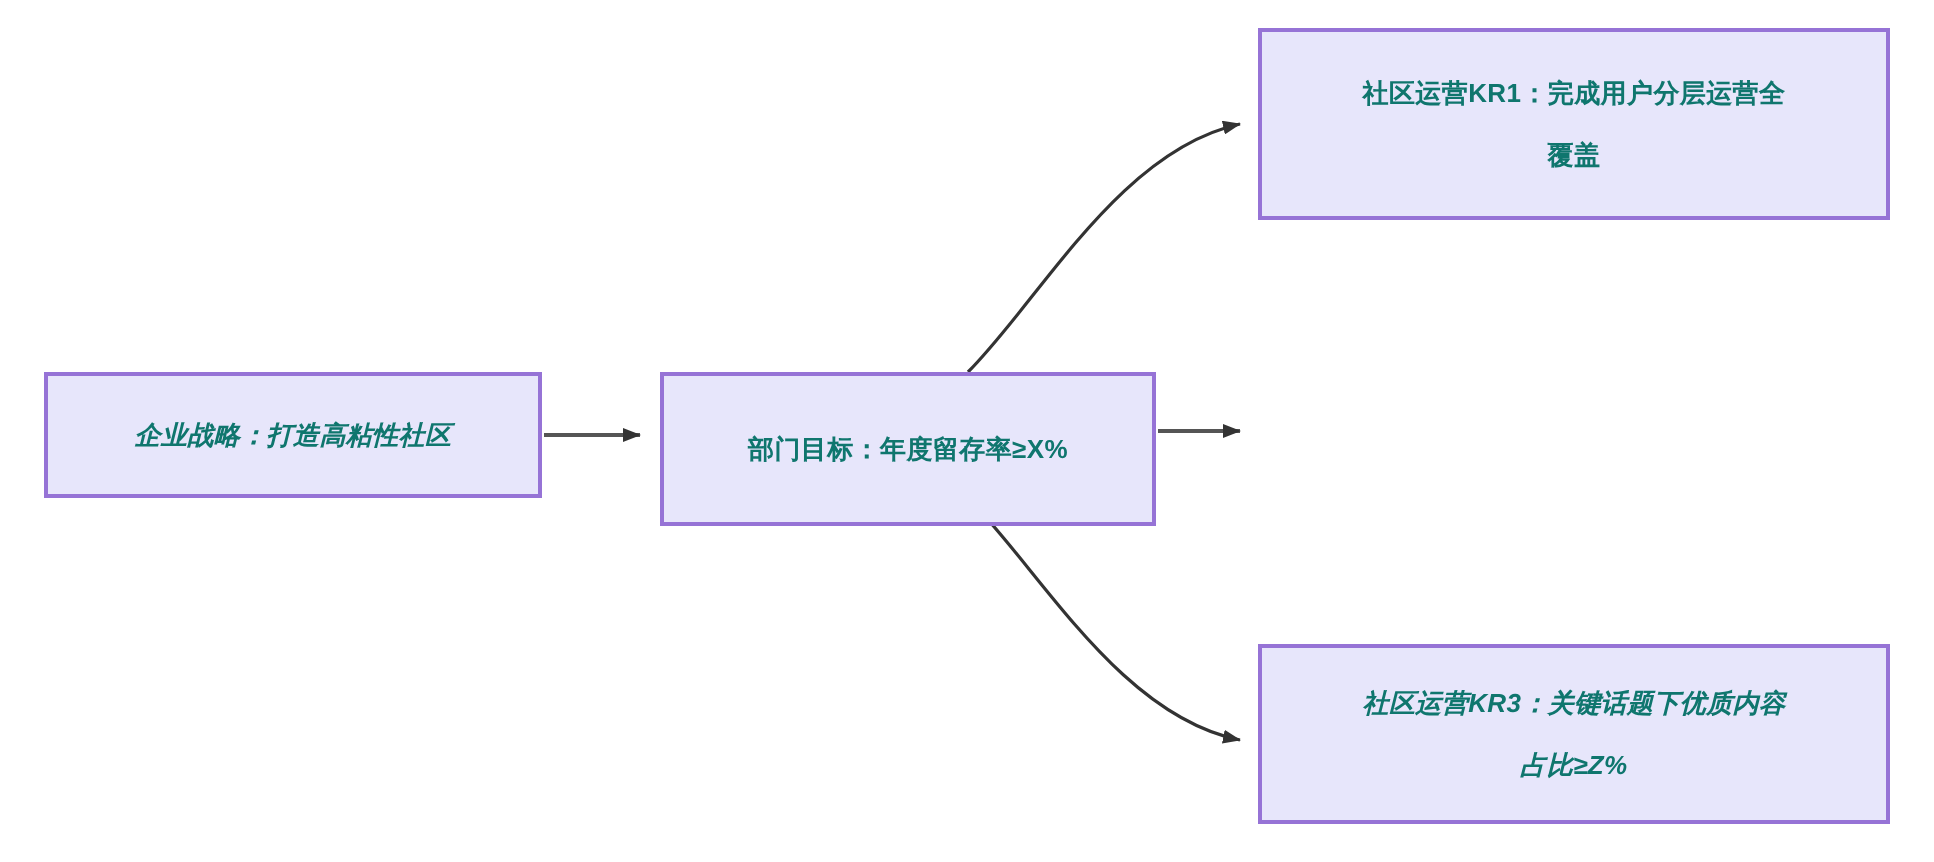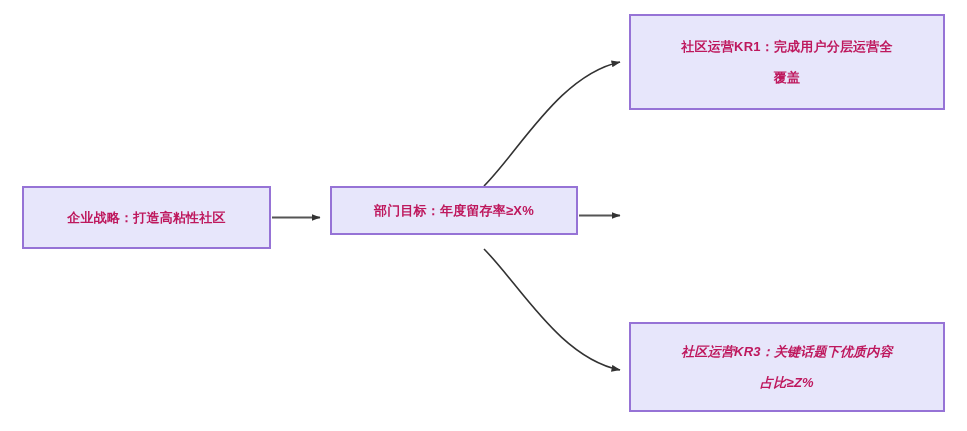--- a/index.html
+++ b/index.html
@@ -27,45 +27,46 @@
   }
   .node {
     position: absolute;
     box-sizing: border-box;
     background: #e7e6fb;
     border: 2px solid #9673d6;
     display: flex;
     align-items: center;
     justify-content: center;
     text-align: center;
-    color: #be185d;
+    color: #0f766e;
     font-weight: bold;
     font-size: 13px;
     line-height: 31px;
     letter-spacing: 0.2px;
   }
   .node .label {
     display: block;
     width: 100%;
     padding: 0 10px;
     box-sizing: border-box;
     white-space: pre-line;
   }
   
   #node-strategy {
     left: 22px;
     top: 186px;
     width: 249px;
     height: 63px;
+    font-style: italic;
   }
   #node-dept-goal {
     left: 330px;
     top: 186px;
     width: 248px;
-    height: 49px;
+    height: 77px;
   }
   #node-kr1 {
     left: 629px;
     top: 14px;
     width: 316px;
     height: 96px;
   }
   #node-kr2 {
     left: 629px;
     top: 170px;

